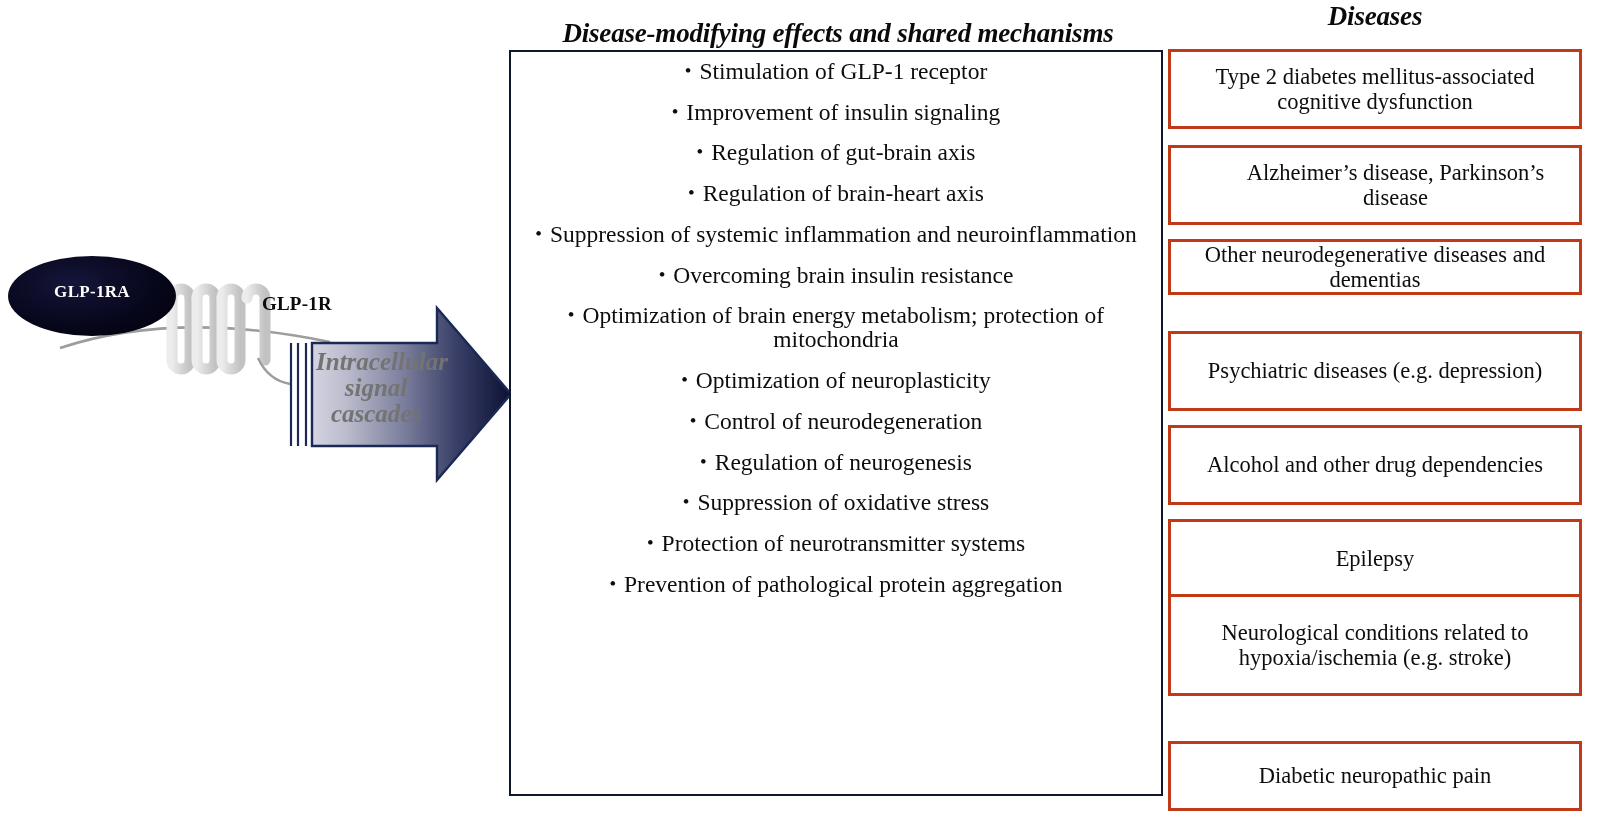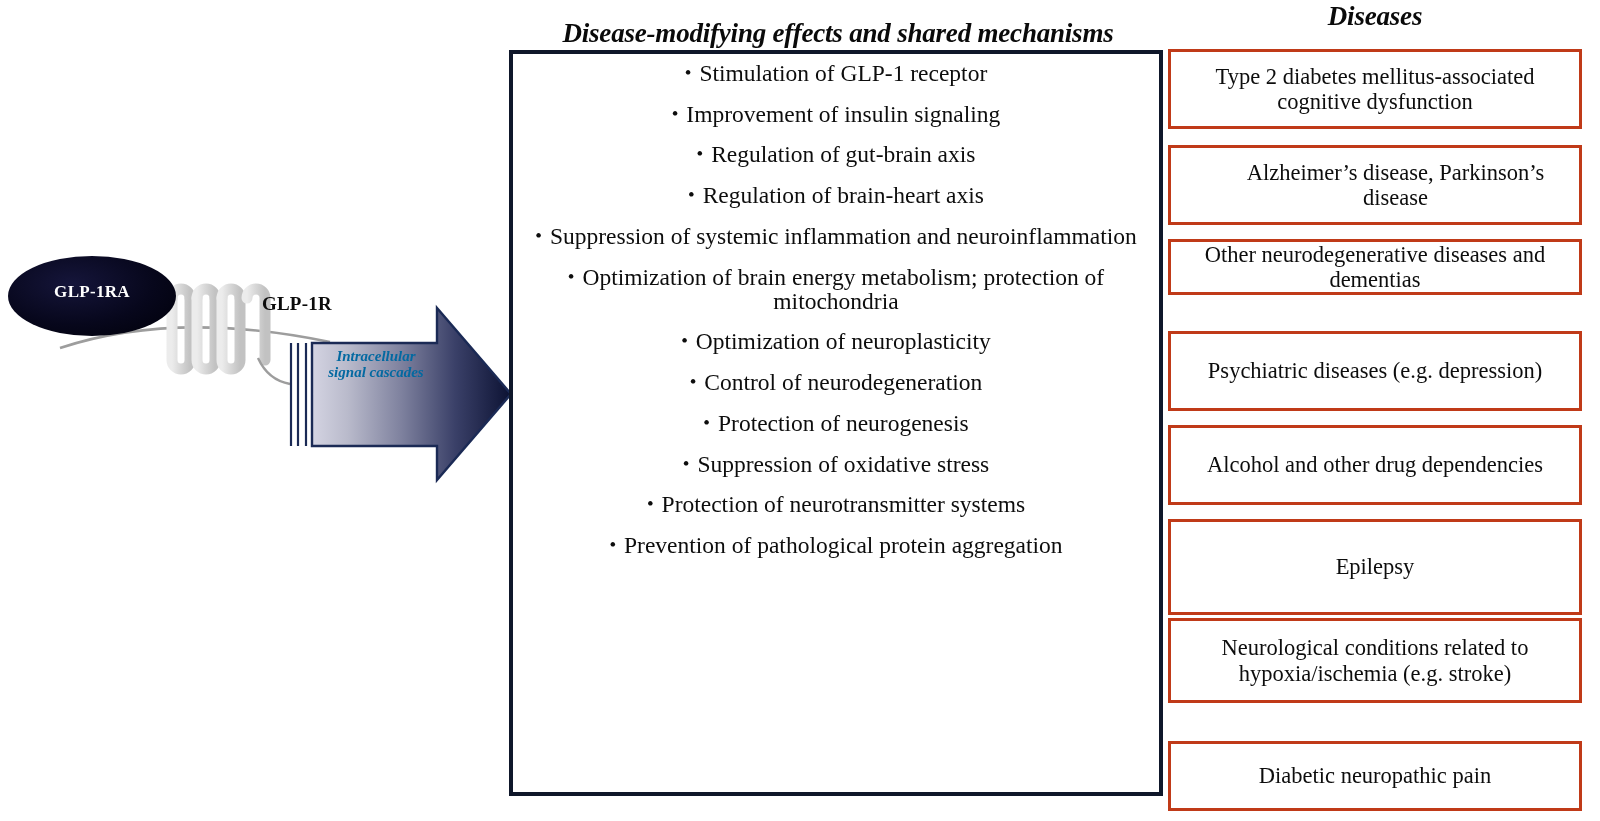--- a/index.html
+++ b/index.html
@@ -80,21 +80,21 @@
     letter-spacing: 0.2px;
   }
 
   
   #mechanisms-panel {
     position: absolute;
     left: 509px;
     top: 50px;
     width: 654px;
     height: 746px;
-    border: 4px solid #0f172a;
+    border: 2px solid #0f172a;
     background: #ffffff;
     box-sizing: border-box;
     padding: 7px 10px 0 10px;
   }
   .mech-item {
     display: block;
     text-align: center;
     color: #0d0d0d;
     font-size: 23.5px;
     line-height: 1.03;
@@ -187,40 +187,41 @@
         <line x1="306" y1="113" x2="306" y2="216"></line>
       </g>
 
       <path d="M 312 113 L 437 113 L 437 78 L 511 164 L 437 250 L 437 216 L 312 216 Z" fill="url(#arrowGrad)" stroke="#1b2a55" stroke-width="2.4"></path>
     </svg>
 
     <div id="ligand-ellipse"></div>
     <div id="ligand-label">GLP-1RA</div>
 
     <div style="position:absolute; left:316px; top:119px; width:120px; text-align:center;
-                font-weight:bold; font-style:italic; font-size:15px; line-height:1.04;
-                color:#0369a1;">
+                font-weight:bold; font-style:italic; font-size:25px; line-height:1.04;
+                color:#737373;">
       <span>Intracellular</span><br>
       <span>signal cascades</span>
     </div>
   </div>
 
   <div id="receptor-label">GLP-1R</div>
 
   <div id="mechanisms-panel">
 
   <div class="mech-item"><span class="bullet">•</span><span>Stimulation of GLP-1 receptor</span></div>
       <div class="mech-item"><span class="bullet">•</span><span>Improvement of insulin signaling</span></div>
       <div class="mech-item"><span class="bullet">•</span><span>Regulation of gut-brain axis</span></div>
       <div class="mech-item"><span class="bullet">•</span><span>Regulation of brain-heart axis</span></div>
       <div class="mech-item"><span class="bullet">•</span><span>Suppression of systemic inflammation and neuroinflammation</span></div>
+      <div class="mech-item"><span class="bullet">•</span><span>Overcoming brain insulin resistance</span></div>
       <div class="mech-item"><span class="bullet">•</span><span>Optimization of brain energy metabolism; protection of mitochondria</span></div>
       <div class="mech-item"><span class="bullet">•</span><span>Optimization of neuroplasticity</span></div>
       <div class="mech-item"><span class="bullet">•</span><span>Control of neurodegeneration</span></div>
-      <div class="mech-item"><span class="bullet">•</span><span>Protection of neurogenesis</span></div>
+      <div class="mech-item"><span class="bullet">•</span><span>Regulation of neurogenesis</span></div>
       <div class="mech-item"><span class="bullet">•</span><span>Suppression of oxidative stress</span></div>
       <div class="mech-item"><span class="bullet">•</span><span>Protection of neurotransmitter systems</span></div>
       <div class="mech-item"><span class="bullet">•</span><span>Prevention of pathological protein aggregation</span></div>
     </div>
 
   <div id="diseases-column">
 
   <div class="disease-box" style="top: 0px; height: 80px; border-color: rgb(192, 58, 24);">
         <div class="disease-text">Type 2 diabetes mellitus-associated cognitive dysfunction</div>
       </div>
@@ -229,24 +230,24 @@
       </div>
       <div class="disease-box" style="top: 190px; height: 56px; border-color: rgb(192, 58, 24);">
         <div class="disease-text">Other neurodegenerative diseases and dementias</div>
       </div>
       <div class="disease-box" style="top: 282px; height: 80px; border-color: rgb(192, 58, 24);">
         <div class="disease-text">Psychiatric diseases (e.g. depression)</div>
       </div>
       <div class="disease-box" style="top: 376px; height: 80px; border-color: rgb(192, 58, 24);">
         <div class="disease-text">Alcohol and other drug dependencies</div>
       </div>
-      <div class="disease-box" style="top: 470px; height: 96px; border-color: rgb(192, 58, 24); text-align: right;">
+      <div class="disease-box" style="top: 470px; height: 80px; border-color: rgb(192, 58, 24); text-align: right;">
         <div class="disease-text">Epilepsy</div>
       </div>
-      <div class="disease-box" style="top: 569px; height: 85px; border-color: rgb(192, 58, 24);">
+      <div class="disease-box" style="top: 545px; height: 102px; border-color: rgb(192, 58, 24);">
         <div class="disease-text">Neurological conditions related to hypoxia/ischemia (e.g. stroke)</div>
       </div>
       <div class="disease-box" style="top: 692px; height: 70px; border-color: rgb(192, 58, 24);">
         <div class="disease-text">Diabetic neuropathic pain</div>
       </div>
     </div>
 
 </div>
 
 </body></html>

